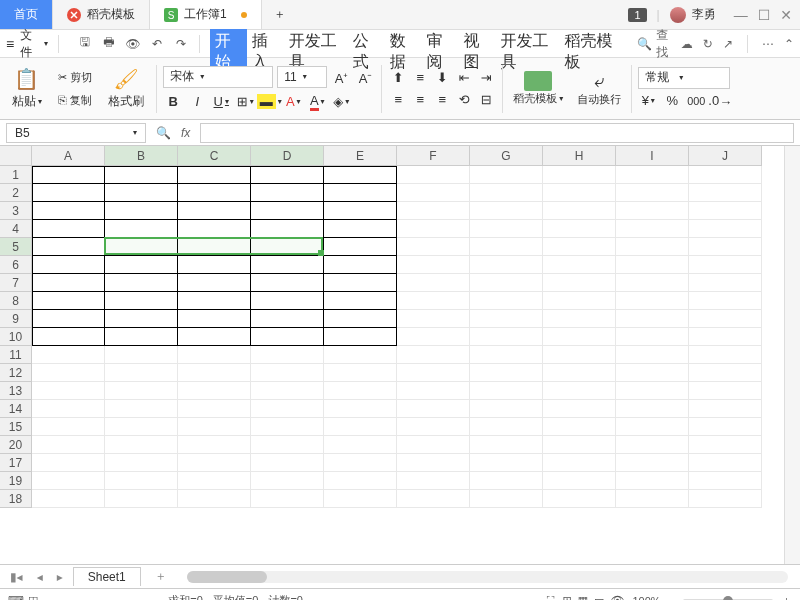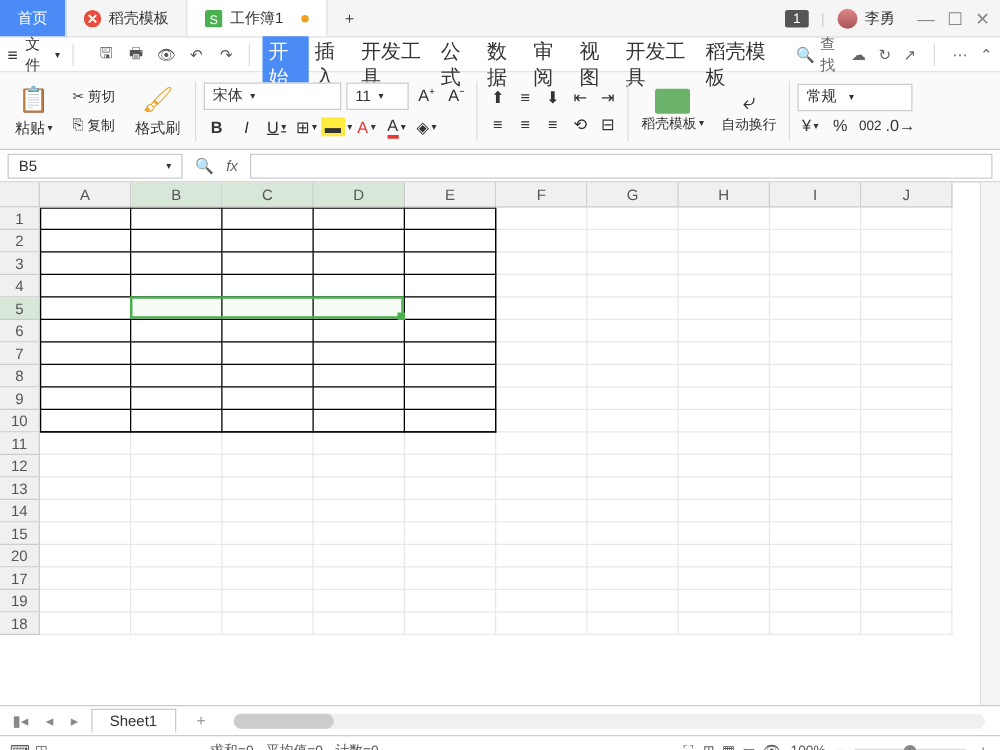--- a/index.html
+++ b/index.html
@@ -35,21 +35,21 @@
 
 
 .ribbon { height: 62px; border-bottom: 1px solid #ccc; display: flex; align-items: center; padding: 0 6px; gap: 6px; background: #fafafa; }
 .rib-big { display: flex; flex-direction: column; align-items: center; gap: 2px; padding: 2px 6px; }
 .rib-icon-lg { font-size: 20px; color: #4a8bf5; }
 .rib-btn { padding: 2px 4px; display: flex; align-items: center; gap: 3px; font-size: 11px; }
 .rib-sep { width: 1px; height: 48px; background: #ddd; }
 .font-select { border: 1px solid #ccc; height: 22px; padding: 0 6px; font-size: 12px; display: flex; align-items: center; gap: 6px; background: #fff; }
 .font-select.name { width: 110px; }
 .font-select.size { width: 50px; }
-.fs-row { display: flex; gap: 4px; align-items: flex-start; }
+.fs-row { display: flex; gap: 4px; align-items: flex-end; }
 .fmt-btn { width: 20px; height: 20px; display: flex; align-items: center; justify-content: center; font-size: 13px; border: 1px solid transparent; }
 .fmt-btn .caret { font-size: 8px; margin-left: 2px; }
 .align-grid { display: flex; flex-direction: column; gap: 2px; }
 .align-row { display: flex; gap: 2px; }
 .merge-group { display: flex; flex-direction: column; align-items: center; padding: 2px 4px; }
 .merge-icon { width: 28px; height: 20px; background: #6bb36b; border-radius: 2px; }
 .num-fmt { display: flex; flex-direction: column; gap: 2px; }
 .num-select { border: 1px solid #ccc; height: 22px; padding: 0 6px; background: #fff; display: flex; align-items: center; gap: 10px; }
 
 
@@ -267,21 +267,21 @@
   <span class="rib-sep"></span>
   <div class="num-fmt">
     <div class="num-select">
         <span>常规</span>
         <span class="caret">▾</span>
       </div>
     <div class="fs-row">
       <span class="fmt-btn">¥<span class="caret">▾</span></span>
       <span class="fmt-btn">%</span>
       <span class="fmt-btn">
-          <sup>002</sup>
+          <sup>000</sup>
         </span>
       <span class="fmt-btn">.0→</span>
     </div>
   </div>
 </div>
 
 <div class="formula-bar">
   <div class="name-box">
       <span>B5</span>
       <span class="caret">▾</span>

